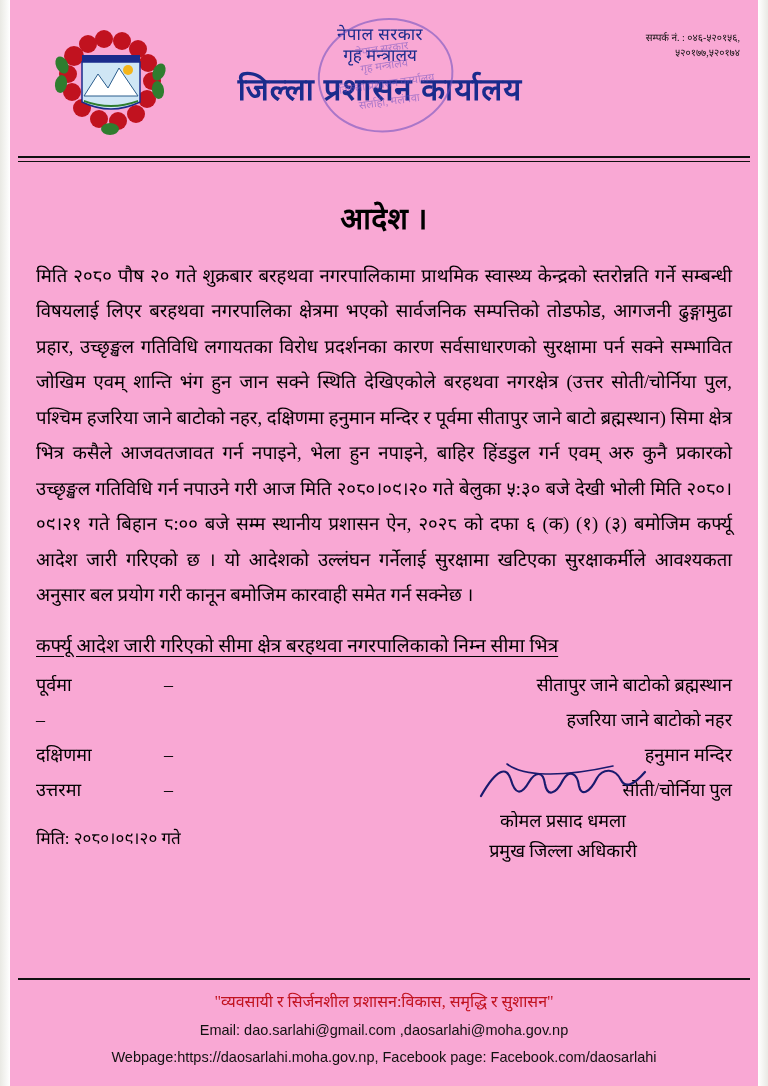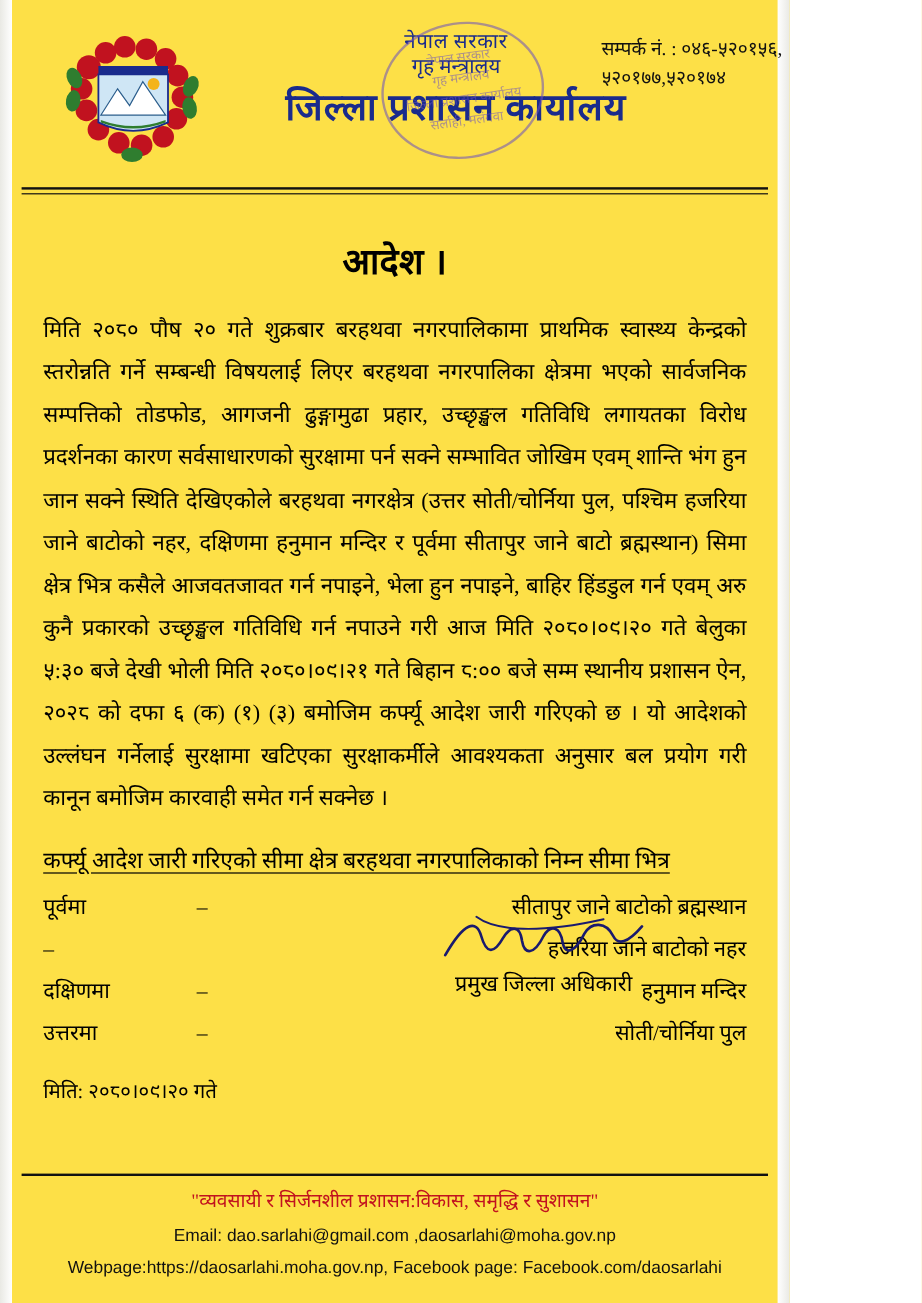--- a/index.html
+++ b/index.html
@@ -10,24 +10,24 @@
   body {
     width: 768px;
     height: 1086px;
     font-family: "Liberation Serif", "DejaVu Serif", serif;
     color: #000000;
     position: relative;
     overflow: hidden;
   }
 
   .page {
-    width: 658px;
+    width: 768px;
     height: 1086px;
     position: relative;
-    background: #fde047;
+    background: #f9a8d4;
   }
 
   
   .header {
     position: relative;
     height: 150px;
     padding: 0 28px;
     box-sizing: border-box;
   }
 
@@ -87,24 +87,24 @@
     text-align: center;
     display: flex;
     flex-direction: column;
     align-items: center;
     justify-content: center;
     line-height: 1.6;
   }
 
   .contact {
     position: absolute;
-    right: 6px;
+    right: 28px;
     top: 30px;
-    text-align: left;
-    font-size: 16px;
+    text-align: right;
+    font-size: 10px;
     color: #111;
     line-height: 1.5;
   }
 
   .rule {
     border: 0;
     border-top: 2px solid #111;
     margin: 6px 18px 0 18px;
   }
   .rule.thin {
@@ -311,20 +311,21 @@
 
   <div class="date-line">मिति: २०८०।०९।२० गते</div>
 
   <div class="signature">
     <div class="sig-scribble">
       <svg width="180" height="42" viewBox="0 0 180 42" xmlns="http://www.w3.org/2000/svg">
         <path d="M8 34 C24 6, 34 4, 38 18 C42 32, 48 34, 56 20 C62 10, 70 8, 72 22 C74 34, 82 34, 90 18 C96 8, 104 10, 106 24 C108 34, 116 32, 124 16 C130 6, 142 6, 148 18 C152 26, 160 24, 172 10" fill="none" stroke="#1a1a6e" stroke-width="2.2" stroke-linecap="round"></path>
         <path d="M34 2 C50 14, 86 16, 140 4" fill="none" stroke="#1a1a6e" stroke-width="1.6" stroke-linecap="round"></path>
       </svg>
     </div>
+    <div class="sig-name">कोमल प्रसाद धमला</div>
     <div class="sig-post">प्रमुख जिल्ला अधिकारी</div>
   </div>
 
   <div class="footer">
     <hr>
     <div class="footer-slogan">"व्यवसायी र सिर्जनशील प्रशासन:विकास, समृद्धि र सुशासन"</div>
     <div class="footer-line">Email: dao.sarlahi@gmail.com ,daosarlahi@moha.gov.np</div>
     <div class="footer-line">Webpage:https://daosarlahi.moha.gov.np, Facebook page: Facebook.com/daosarlahi</div>
   </div>
 </div>

